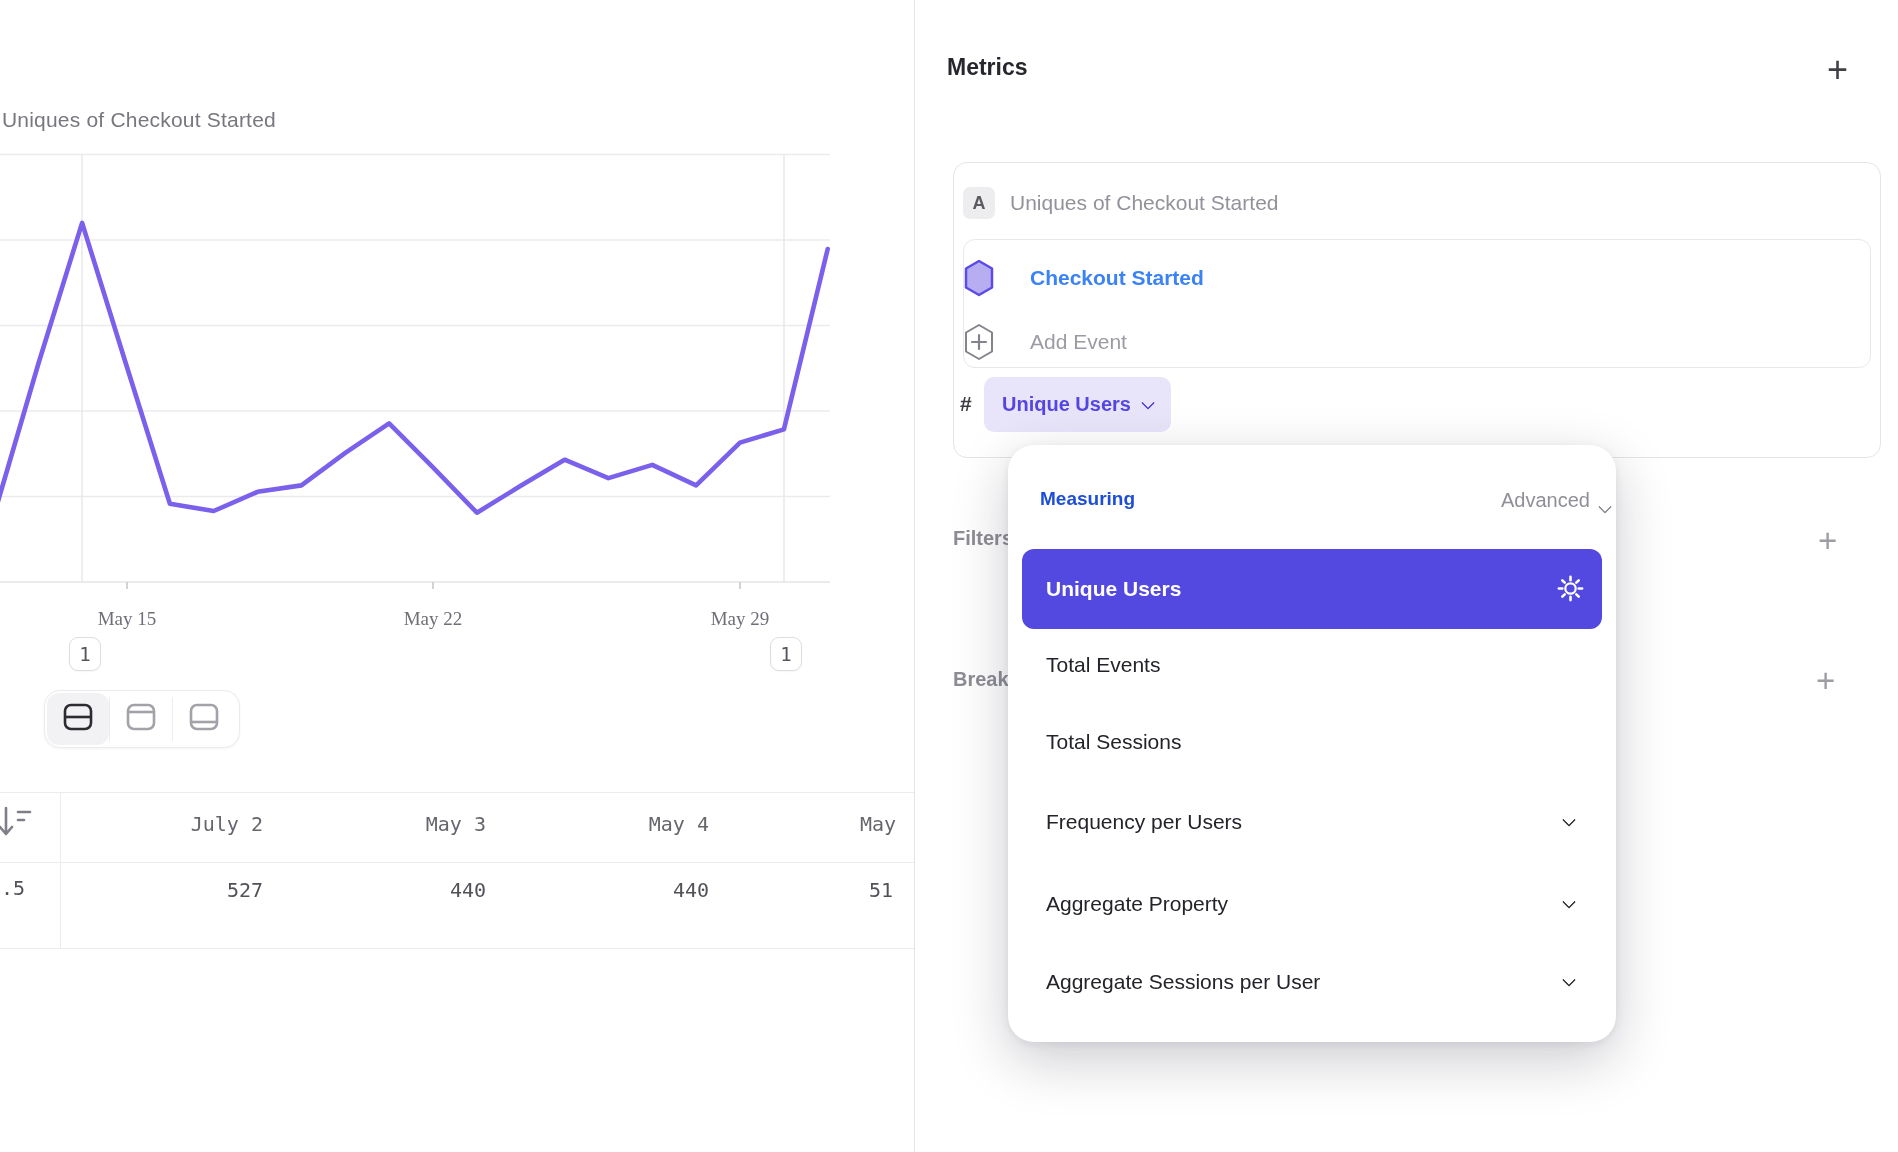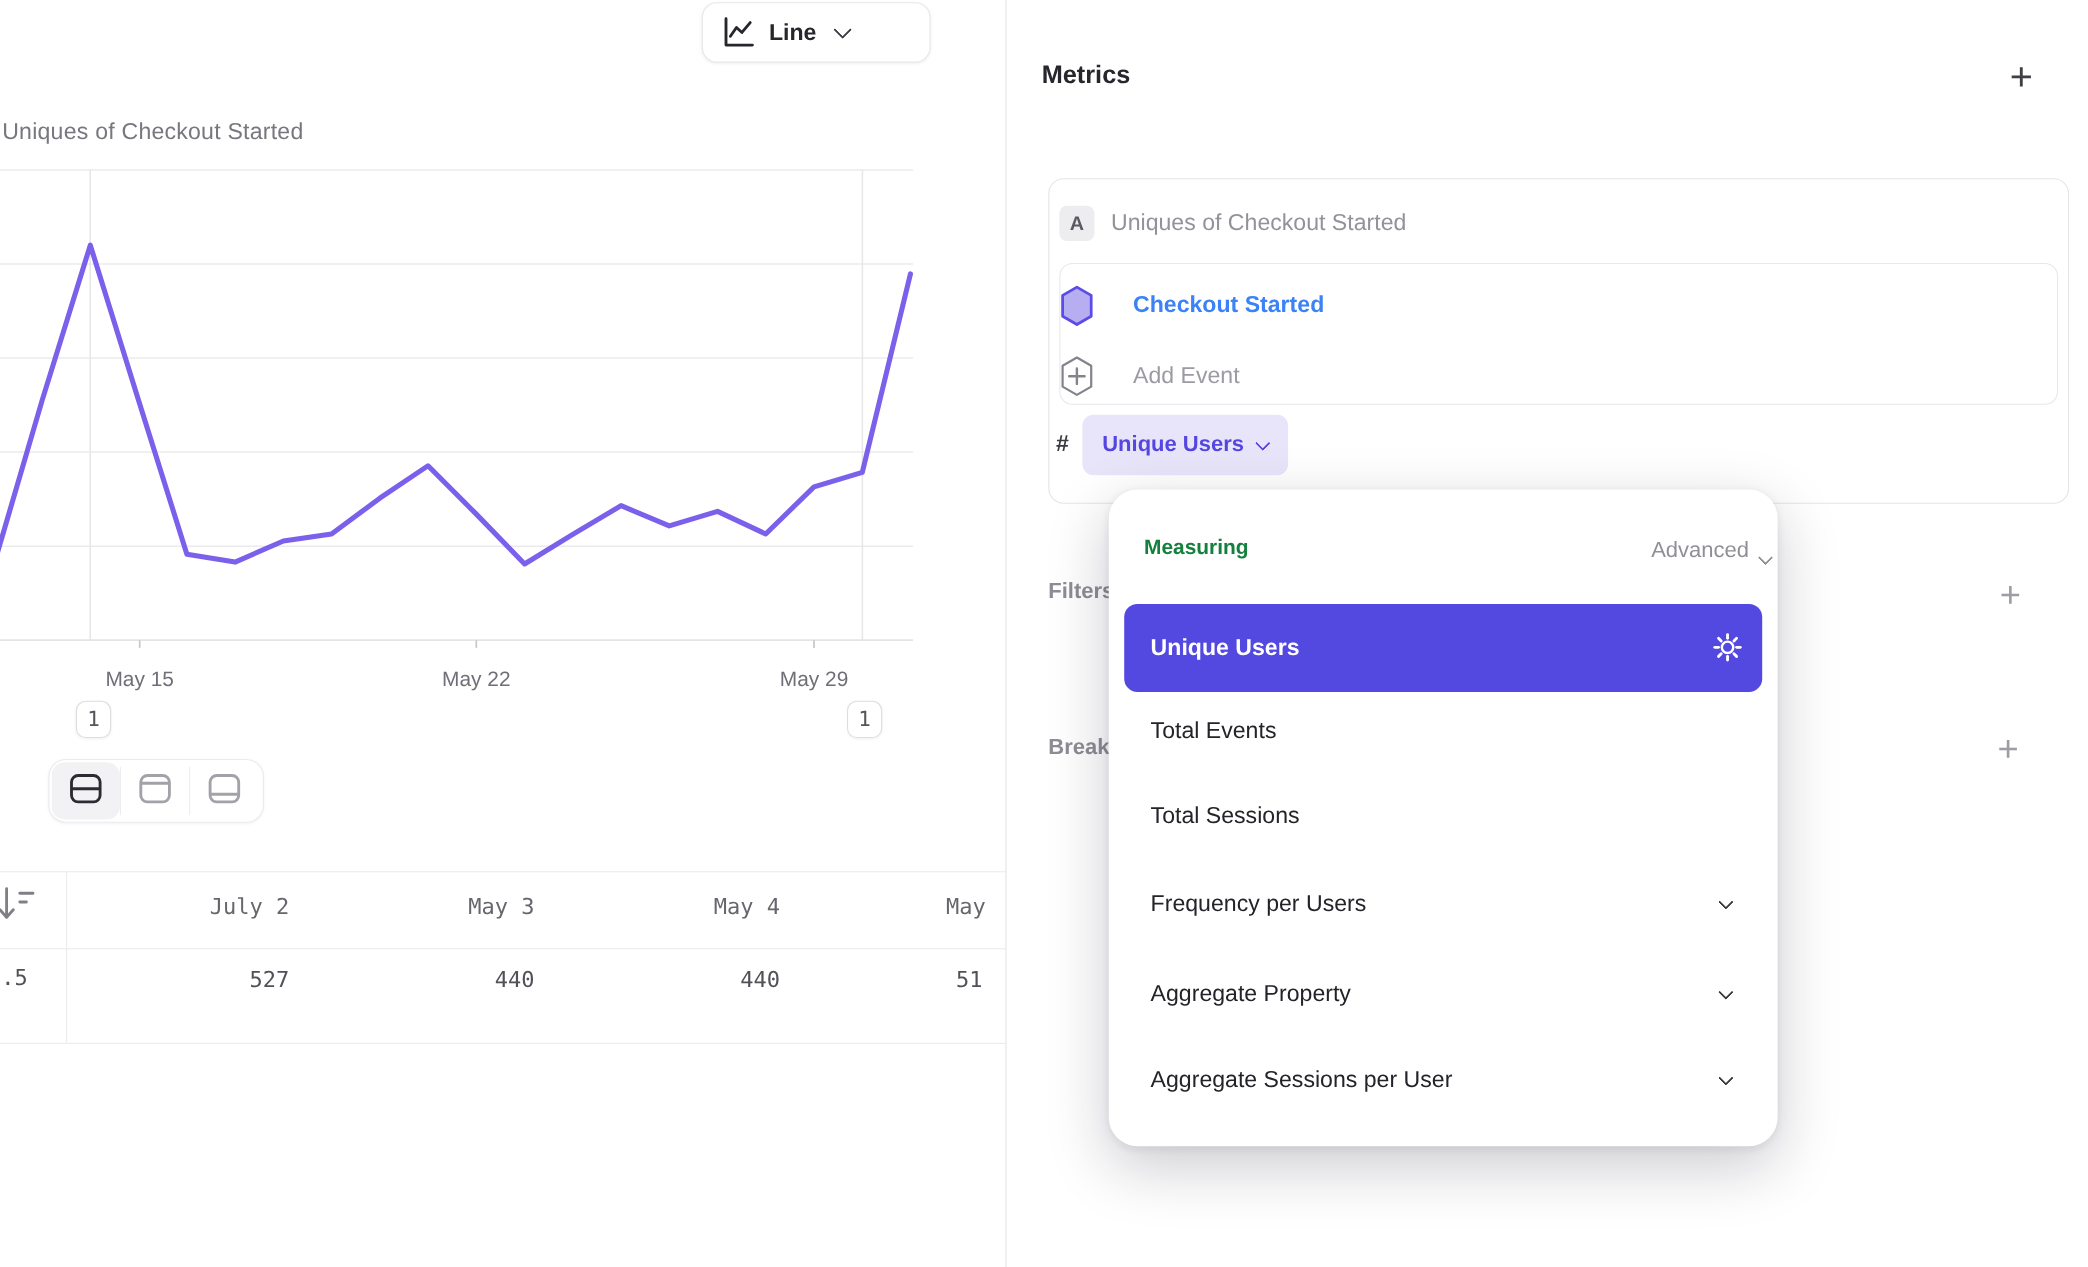--- a/index.html
+++ b/index.html
@@ -11,21 +11,21 @@
   .type-btn{left:638px;top:2px;width:208px;height:55px;border:1px solid #e7e7ea;border-radius:14px;
     background:#fff;box-shadow:0 1px 3px rgba(20,20,40,.06);display:flex;align-items:center;gap:12px;
     padding:0 18px 0 16px;box-sizing:border-box;cursor:pointer;}
   .type-btn .lbl{font-size:21px;font-weight:700;color:#26262b;}
   .chev{display:inline-block;width:10px;height:10px;border-right:2.6px solid currentColor;
     border-bottom:2.6px solid currentColor;transform:rotate(45deg);border-radius:1px;}
   .type-btn .chev{color:#3a3a40;margin-top:-5px;margin-left:6px;}
 
   
   .chart-title{left:2px;top:108px;font-size:21px;font-weight:500;color:#77777f;letter-spacing:.2px;}
-  .x-label{top:608px;transform:translateX(-50%);font-size:19px;color:#6f6f77;}
+  .x-label{top:608px;transform:translateX(-50%);font-size:19px;color:#6f6f77;font-family:Liberation Serif, serif;}
   .badge{top:637px;width:30px;height:32px;border:1px solid #dedee2;border-radius:9px;background:#fff;
     box-shadow:0 1px 2px rgba(0,0,0,.04);display:flex;align-items:center;justify-content:center;
     font-family:"DejaVu Sans Mono",monospace;font-size:19px;color:#55555c;cursor:pointer;}
 
   
   .seg{left:44px;top:690px;width:196px;height:58px;border:1px solid #ebebee;border-radius:16px;background:#fff;
     box-shadow:0 1px 3px rgba(20,20,40,.05);display:flex;align-items:center;padding:2px;box-sizing:border-box;}
   .seg .opt{width:62px;height:52px;display:flex;align-items:center;justify-content:center;border-radius:12px;cursor:pointer;}
   .seg .opt.active{background:#f2f2f4;}
   .seg .sep{width:1px;height:44px;background:#ededf0;}
@@ -53,43 +53,35 @@
   .add-event-lbl{left:1030px;top:330px;font-size:21px;font-weight:500;color:#9b9ba3;}
   .hash{left:960px;top:392px;font-size:21px;font-weight:600;color:#3b3b42;}
   .pill{left:984px;top:377px;height:55px;padding:0 18px;border-radius:10px;background:#e8e5fb;display:flex;
     align-items:center;gap:12px;cursor:pointer;}
   .pill .lbl{font-size:20px;font-weight:600;color:#5546e0;}
   .pill .chev{color:#5546e0;margin-top:-4px;width:8px;height:8px;}
 
   
   .dropdown{left:1008px;top:445px;width:608px;height:597px;background:#fff;border-radius:26px;
     box-shadow:0 18px 55px rgba(22,22,45,.22),0 2px 8px rgba(22,22,45,.08);z-index:50;}
-  .dd-head-l{left:1040px;top:488px;font-size:19px;font-weight:600;color:#15803d;z-index:51;}
+  .dd-head-l{left:1040px;top:488px;font-size:19px;font-weight:600;color:#1d4ed8;z-index:51;}
   .dd-head-r{top:489px;left:1430px;width:180px;display:flex;justify-content:flex-end;align-items:flex-end;gap:10px;
     font-size:20px;font-weight:500;color:#8f8f97;z-index:51;cursor:pointer;}
   .dd-head-r .chev{width:8px;height:8px;border-width:2.3px;margin-top:-4px;}
   .dd-item{left:1022px;width:580px;height:80px;display:flex;align-items:center;border-radius:12px;
     padding:0 24px;box-sizing:border-box;z-index:51;cursor:pointer;font-size:21px;font-weight:500;color:#232329;}
   .dd-item.selected{background:#5348e0;color:#fff;font-weight:600;}
   .dd-item .spacer{flex:1;}
   .dd-item .chev{width:8px;height:8px;border-width:2.3px;color:#3a3a40;margin-top:-4px;margin-right:4px;}
 </style>
 </head>
 <body>
 
 <div class="stage">
 
-  <div class="abs type-btn">
-    <svg width="32" height="32" viewBox="0 0 32 32" fill="none">
-      <path d="M5 3 V27 H29" stroke="#26262b" stroke-width="2.6" stroke-linecap="round" stroke-linejoin="round"></path>
-      <path d="M9 19 L14.5 11 L19.5 15.5 L27 6.5" stroke="#26262b" stroke-width="2.6" stroke-linecap="round" stroke-linejoin="round"></path>
-    </svg>
-    <span class="lbl">Line</span>
-    <span class="chev"></span>
-  </div>
 
   <div class="abs chart-title">Uniques of Checkout Started</div>
   <svg id="chart-svg" class="abs" style="left:0;top:140px;" width="850" height="460" viewBox="0 140 850 460">
       <line x1="0" y1="154.5" x2="830" y2="154.5" stroke="#ebebed" stroke-width="1.4"></line>
       <line x1="0" y1="240" x2="830" y2="240" stroke="#ebebed" stroke-width="1.4"></line>
       <line x1="0" y1="325.5" x2="830" y2="325.5" stroke="#ebebed" stroke-width="1.4"></line>
       <line x1="0" y1="411" x2="830" y2="411" stroke="#ebebed" stroke-width="1.4"></line>
       <line x1="0" y1="496.5" x2="830" y2="496.5" stroke="#ebebed" stroke-width="1.4"></line>
       <line x1="82" y1="154.5" x2="82" y2="582" stroke="#e7e7ea" stroke-width="1.4"></line>
       <line x1="784" y1="154.5" x2="784" y2="582" stroke="#e7e7ea" stroke-width="1.4"></line>

